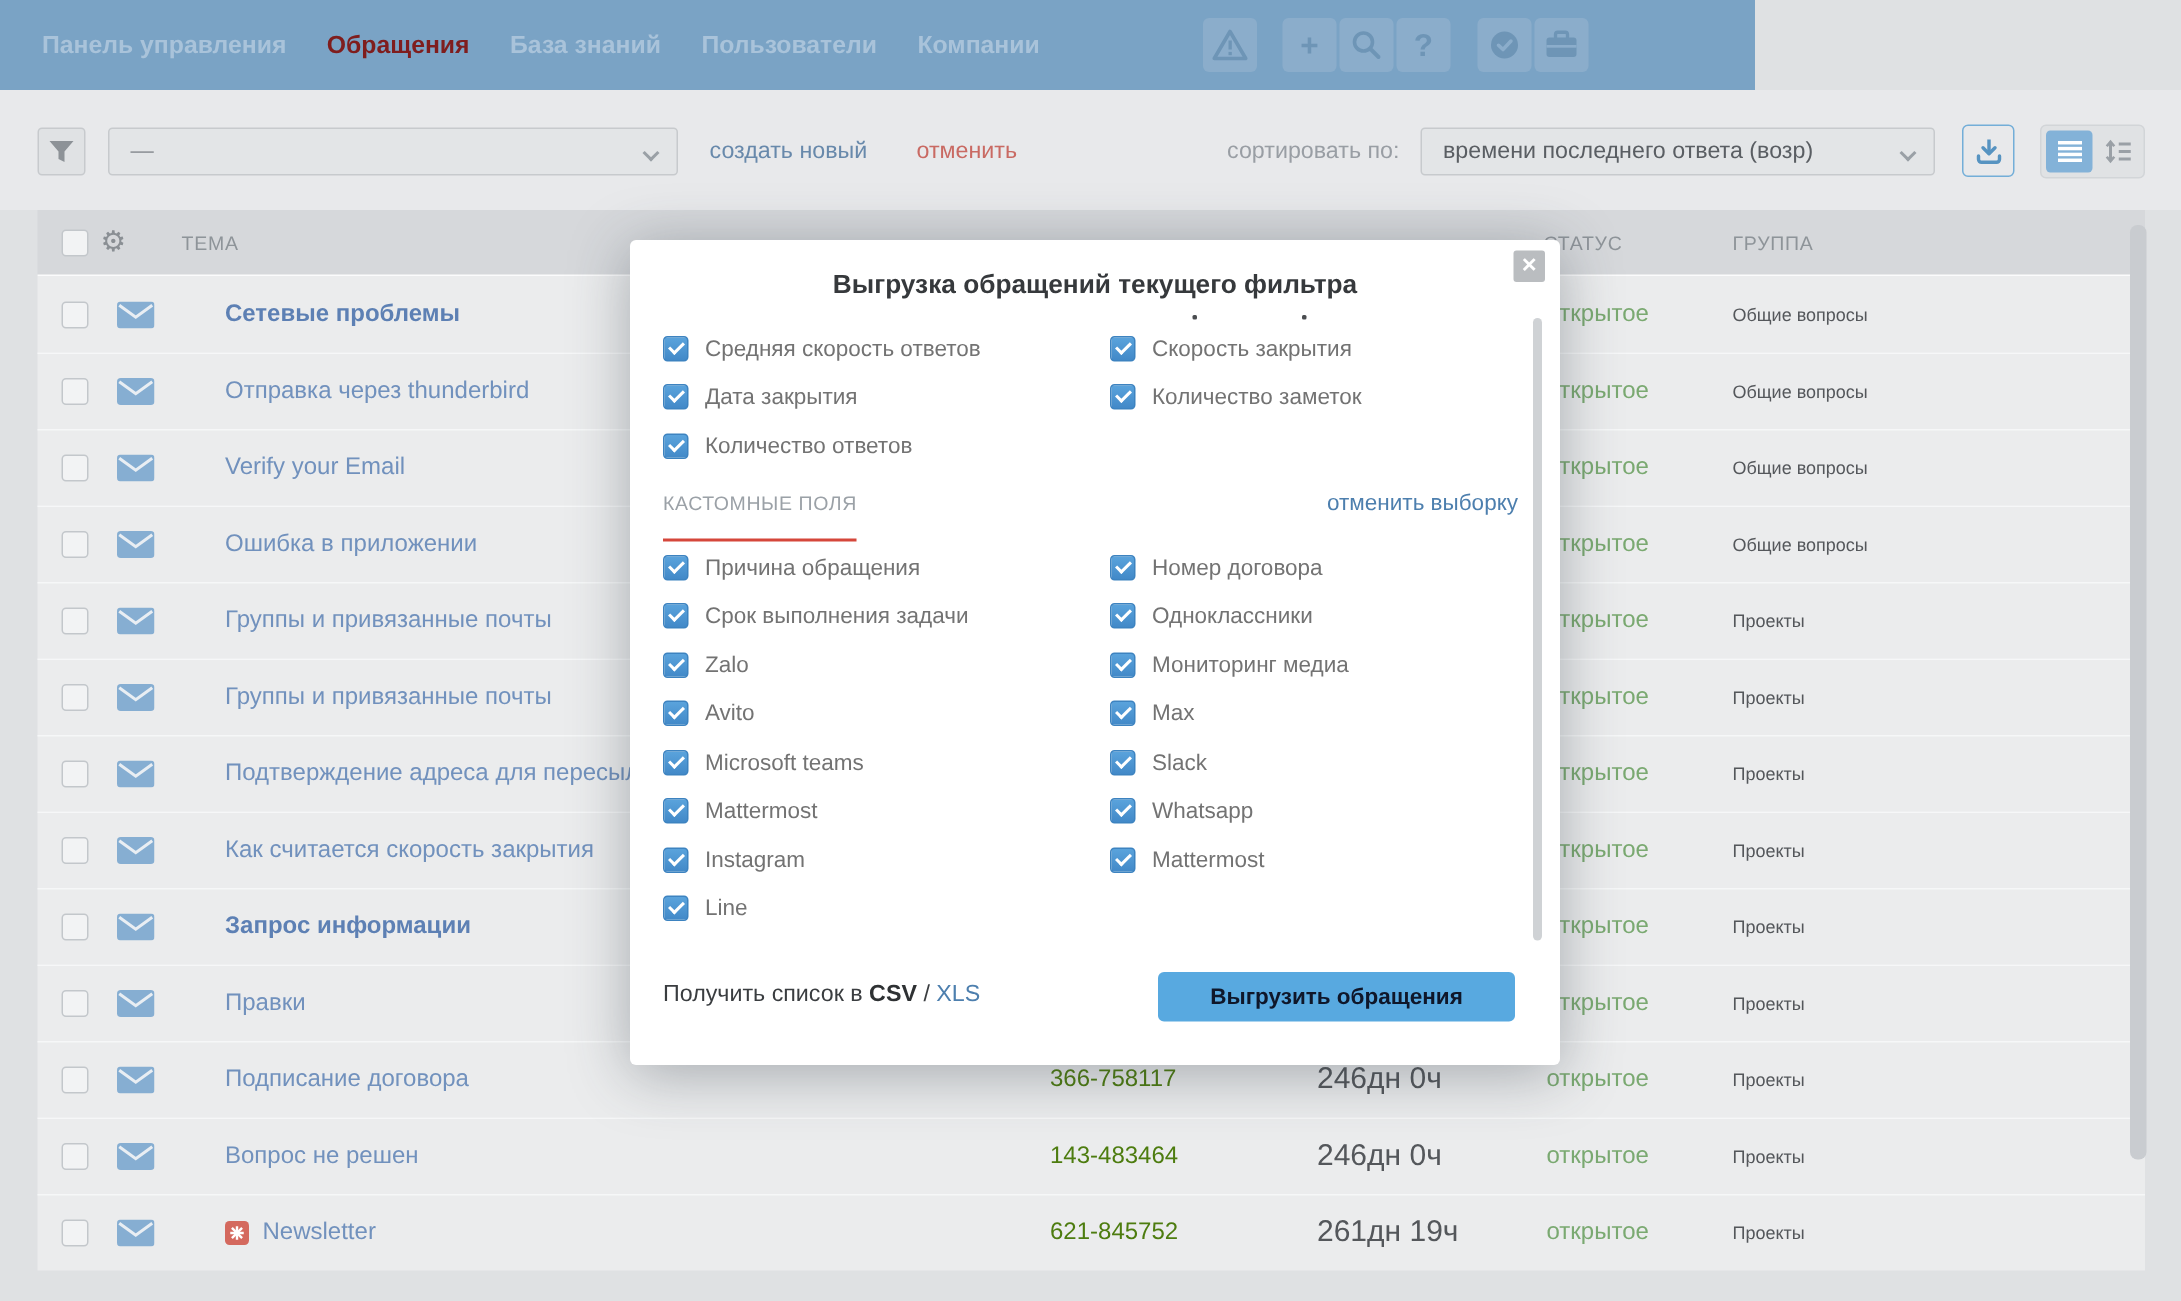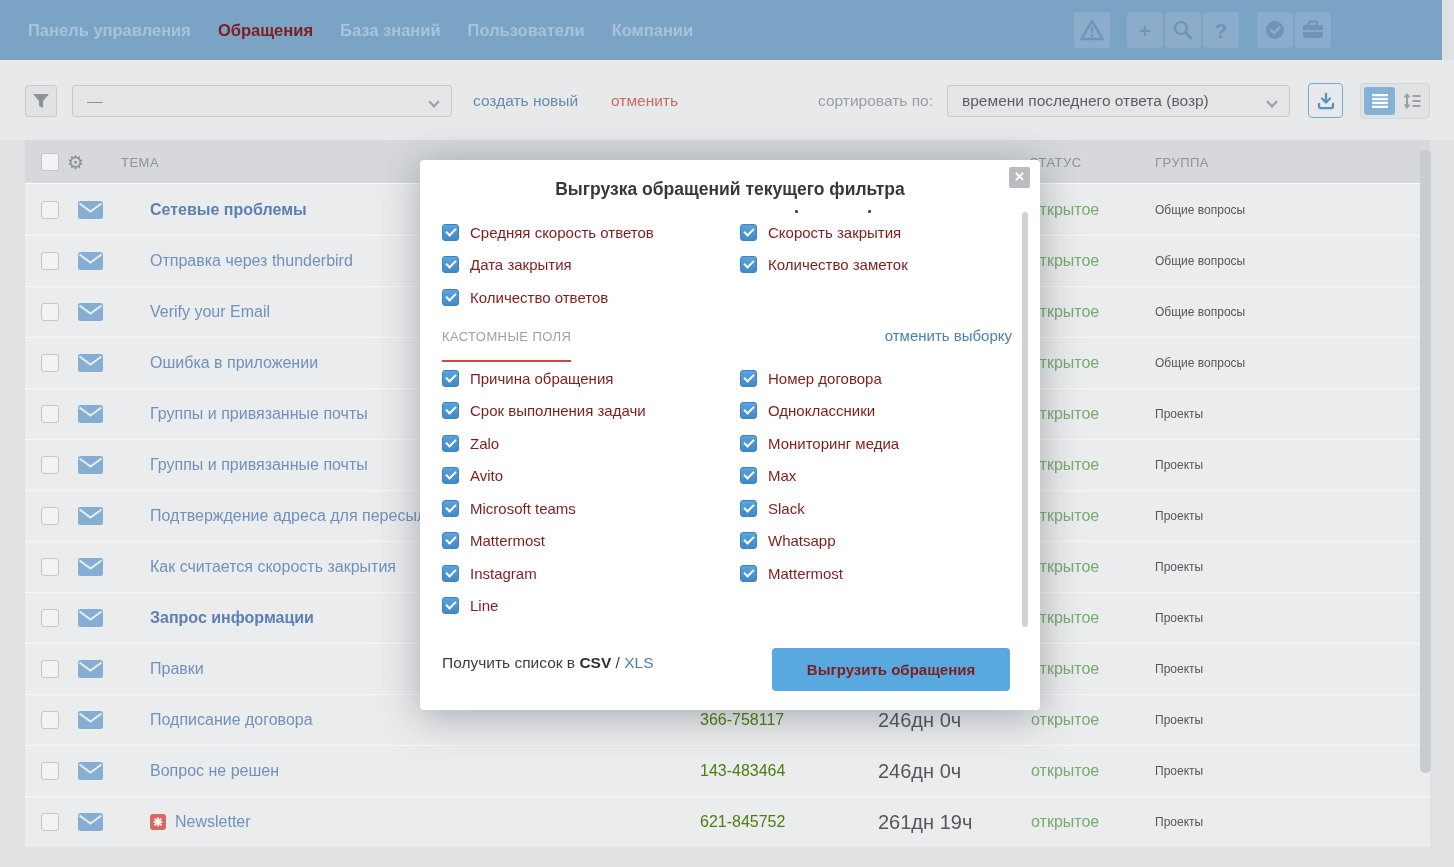--- a/index.html
+++ b/index.html
@@ -1,21 +1,21 @@
 <!DOCTYPE html>
 <html><head>
 <meta charset="utf-8">
 <style>
   * { margin:0; padding:0; box-sizing:border-box; }
   html,body { width:1454px; height:867px; }
   body { font-family:"Liberation Sans","DejaVu Sans",sans-serif; background:#dfe1e3; overflow:hidden; }
   #app { position:relative; width:1454px; height:867px; background:#dfe1e3; overflow:hidden; }
 
   
-  .topnav { position:absolute; left:0; top:0; width:1442px; height:60px; background:#7aa3c5; display:flex; align-items:center; }
+  .topnav { position:absolute; left:0; top:0; width:1170px; height:60px; background:#7aa3c5; display:flex; align-items:center; }
   .nav-items { display:flex; gap:27px; padding-left:28px; }
   .nav-item { font-size:16.5px; font-weight:bold; color:#a9c3da; cursor:pointer; white-space:nowrap; }
   .nav-item.active { color:#7f1d1d; }
   .nav-right { position:absolute; right:0; top:0; height:60px; }
   .nav-btn { position:absolute; top:12px; width:36px; height:36px; border-radius:4px; background:#8badcb; display:flex; align-items:center; justify-content:center; color:#6e95b6; font-weight:bold; }
   .nav-btn svg { display:block; }
   .glyph-txt { font-size:21px; line-height:1; color:#6e95b6; }
 
   
   .toolbar { position:absolute; left:0; top:60px; width:1454px; height:80px; background:#e8e9eb; }
@@ -51,28 +51,28 @@
 
   
   .modal { position:absolute; left:420px; top:160px; width:620px; height:550px; background:#ffffff; border-radius:4px; box-shadow:0 6px 40px rgba(50,60,70,.38); z-index:10; }
   .modal-close { position:absolute; right:10px; top:7px; width:21px; height:21px; background:#babdc0; border-radius:2px; color:#ffffff; font-size:17px; font-weight:bold; line-height:19px; text-align:center; cursor:pointer; }
   .modal-title { position:absolute; left:0; top:19px; width:100%; text-align:center; font-size:17.5px; font-weight:bold; color:#36393c; }
   .clip-mark { position:absolute; width:3px; height:3px; background:#4a4d50; border-radius:1px; }
   .check-col { position:absolute; }
   .check-row { display:flex; align-items:center; gap:11px; height:32.5px; cursor:pointer; }
   .cb { width:17px; height:17px; border-radius:3px; background:linear-gradient(#5aa3dc,#4289c8); border:1px solid #3d83c0; position:relative; flex:none; }
   .cb::after { content:""; position:absolute; left:3px; top:3px; width:8px; height:4px; border-left:2px solid #fff; border-bottom:2px solid #fff; transform:rotate(-45deg); }
-  .cb-label { font-size:15px; color:#7f1d1d; white-space:nowrap; }
+  .cb-label { font-size:15px; color:#737373; white-space:nowrap; }
   .section-bar { position:absolute; left:22px; right:28px; top:167px; height:24px; }
   .section-label { font-size:13px; letter-spacing:.4px; color:#9ba1a7; border-bottom:2px solid #d5473b; padding-bottom:16px; display:inline-block; }
   .section-link { position:absolute; right:0; top:0; font-size:15px; color:#4d7fae; cursor:pointer; }
   .modal-footer-text { position:absolute; left:22px; top:492px; height:22px; line-height:22px; font-size:15.5px; color:#3a3d40; white-space:nowrap; }
   .modal-footer-text .bold { font-weight:bold; color:#2e3133; }
   .modal-footer-text .xls { color:#4d7fae; cursor:pointer; }
-  .submit-btn { position:absolute; left:352px; top:488px; width:238px; height:43px; background:#58a9e0; border:none; border-radius:4px; color:#7f1d1d; font-size:15px; font-weight:bold; font-family:inherit; cursor:pointer; }
+  .submit-btn { position:absolute; left:352px; top:488px; width:238px; height:33px; background:#58a9e0; border:none; border-radius:4px; color:#0f172a; font-size:15px; font-weight:bold; font-family:inherit; cursor:pointer; }
   .modal-scrollthumb { position:absolute; left:602px; top:52px; width:6px; height:415px; border-radius:3px; background:#cfd2d5; }
 </style>
 </head>
 <body>
 
 <div id="app">
 
   <div class="topnav">
     <div class="nav-items">
   <div class="nav-item"><span>Панель управления</span></div>

